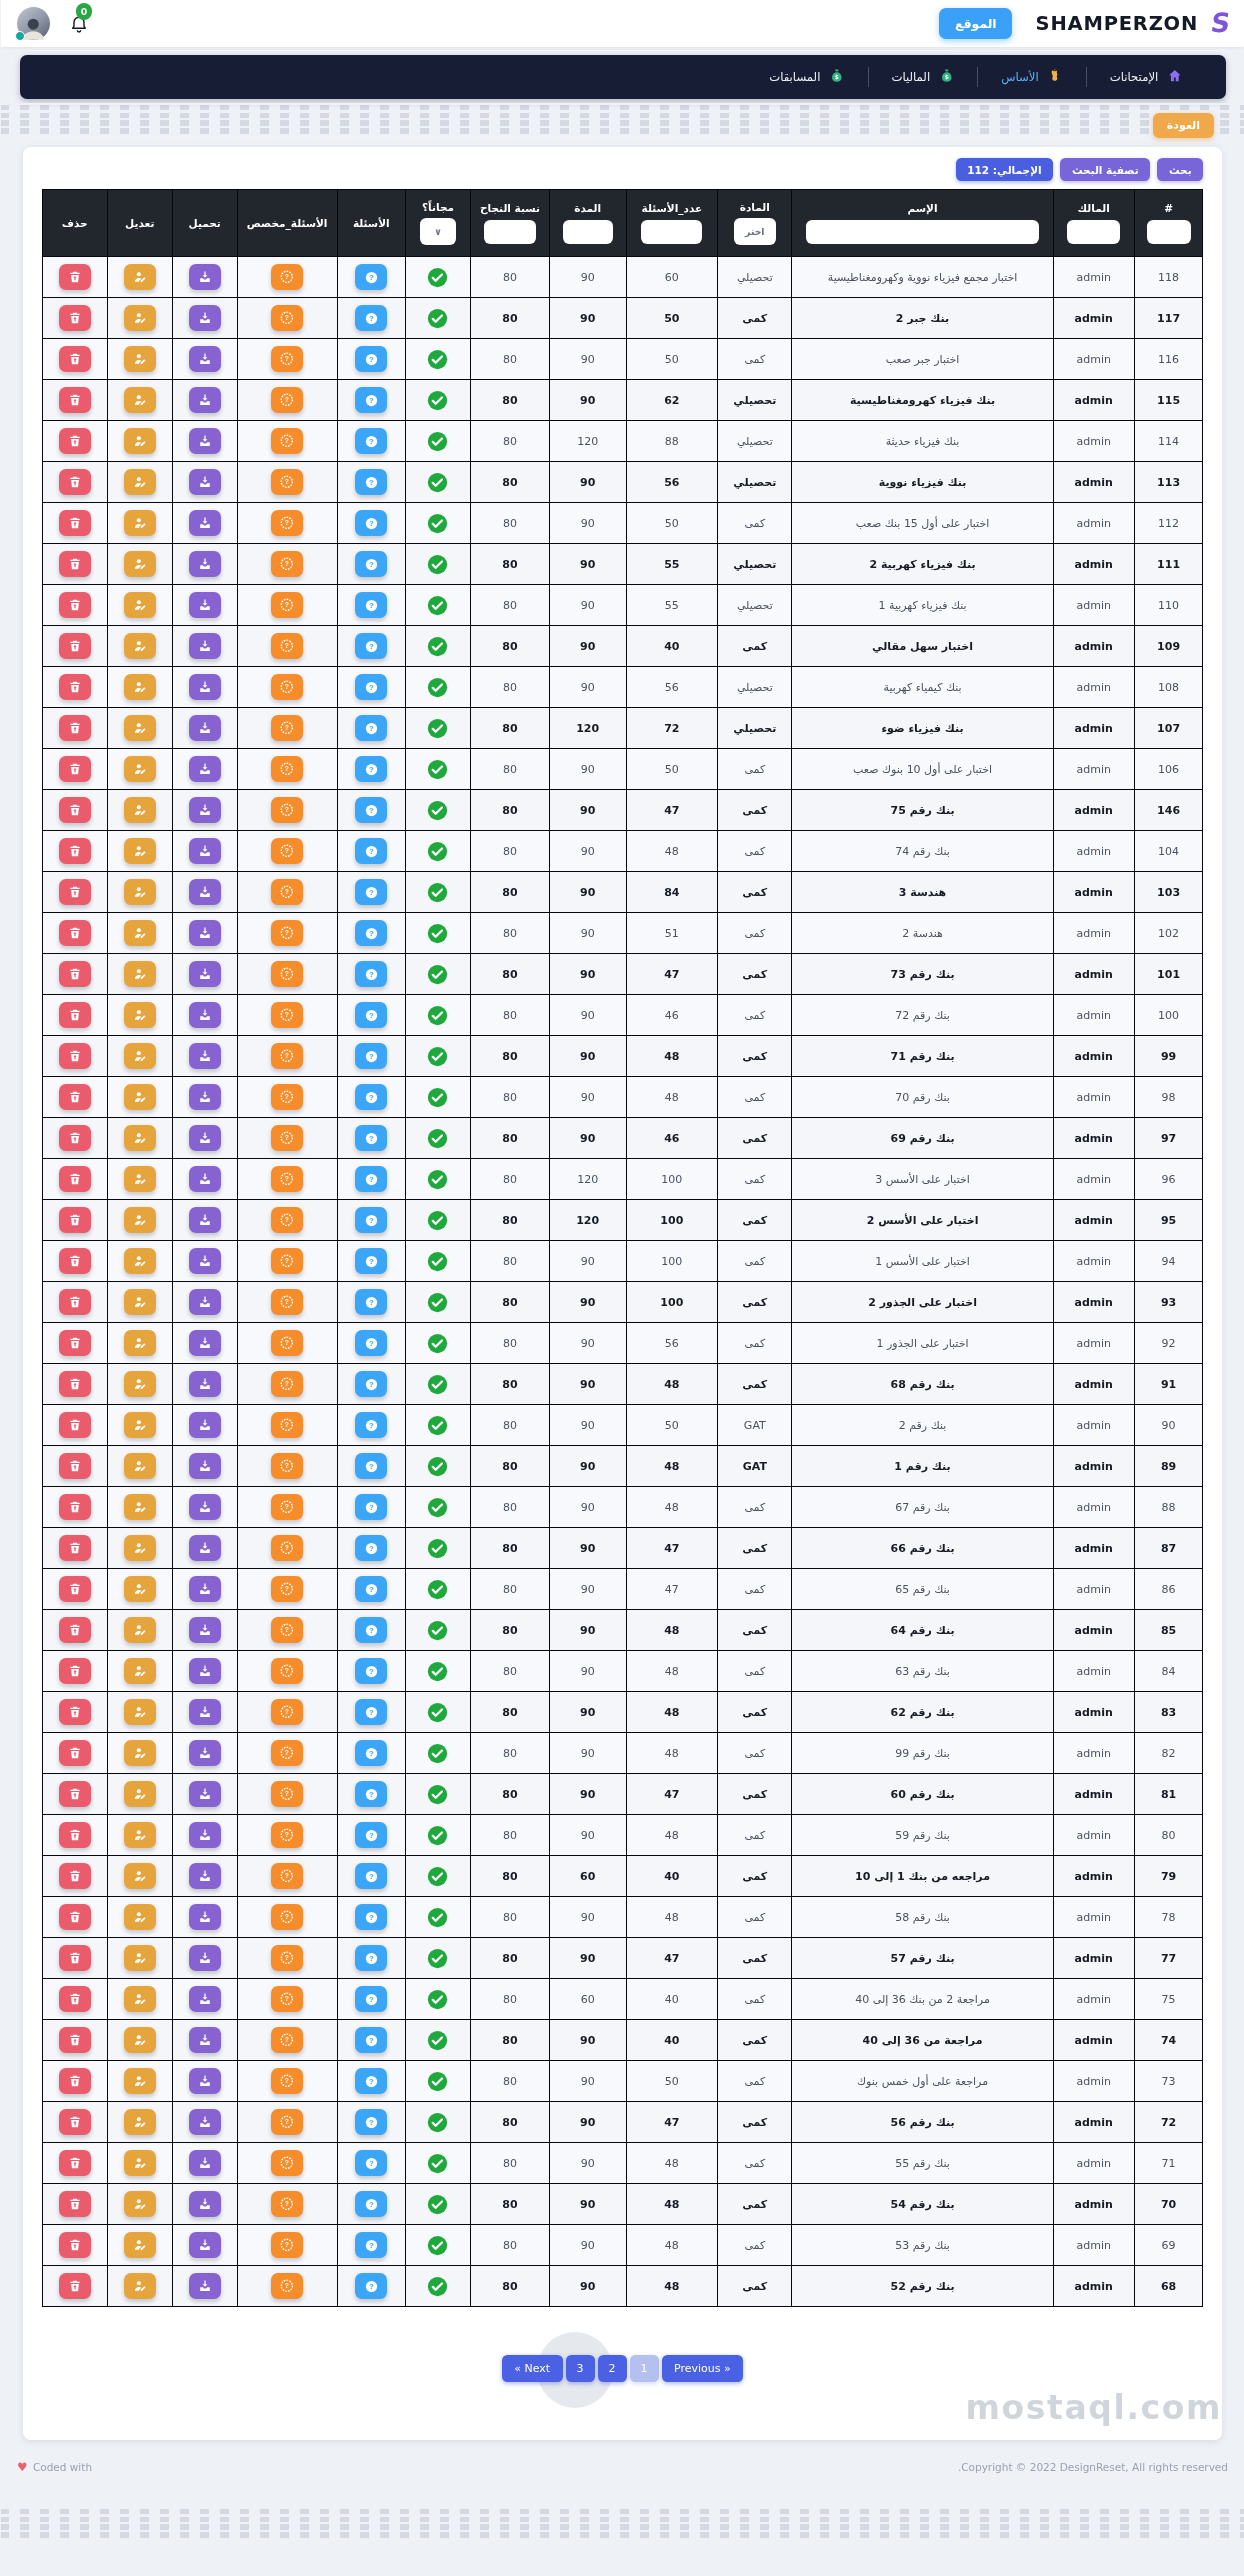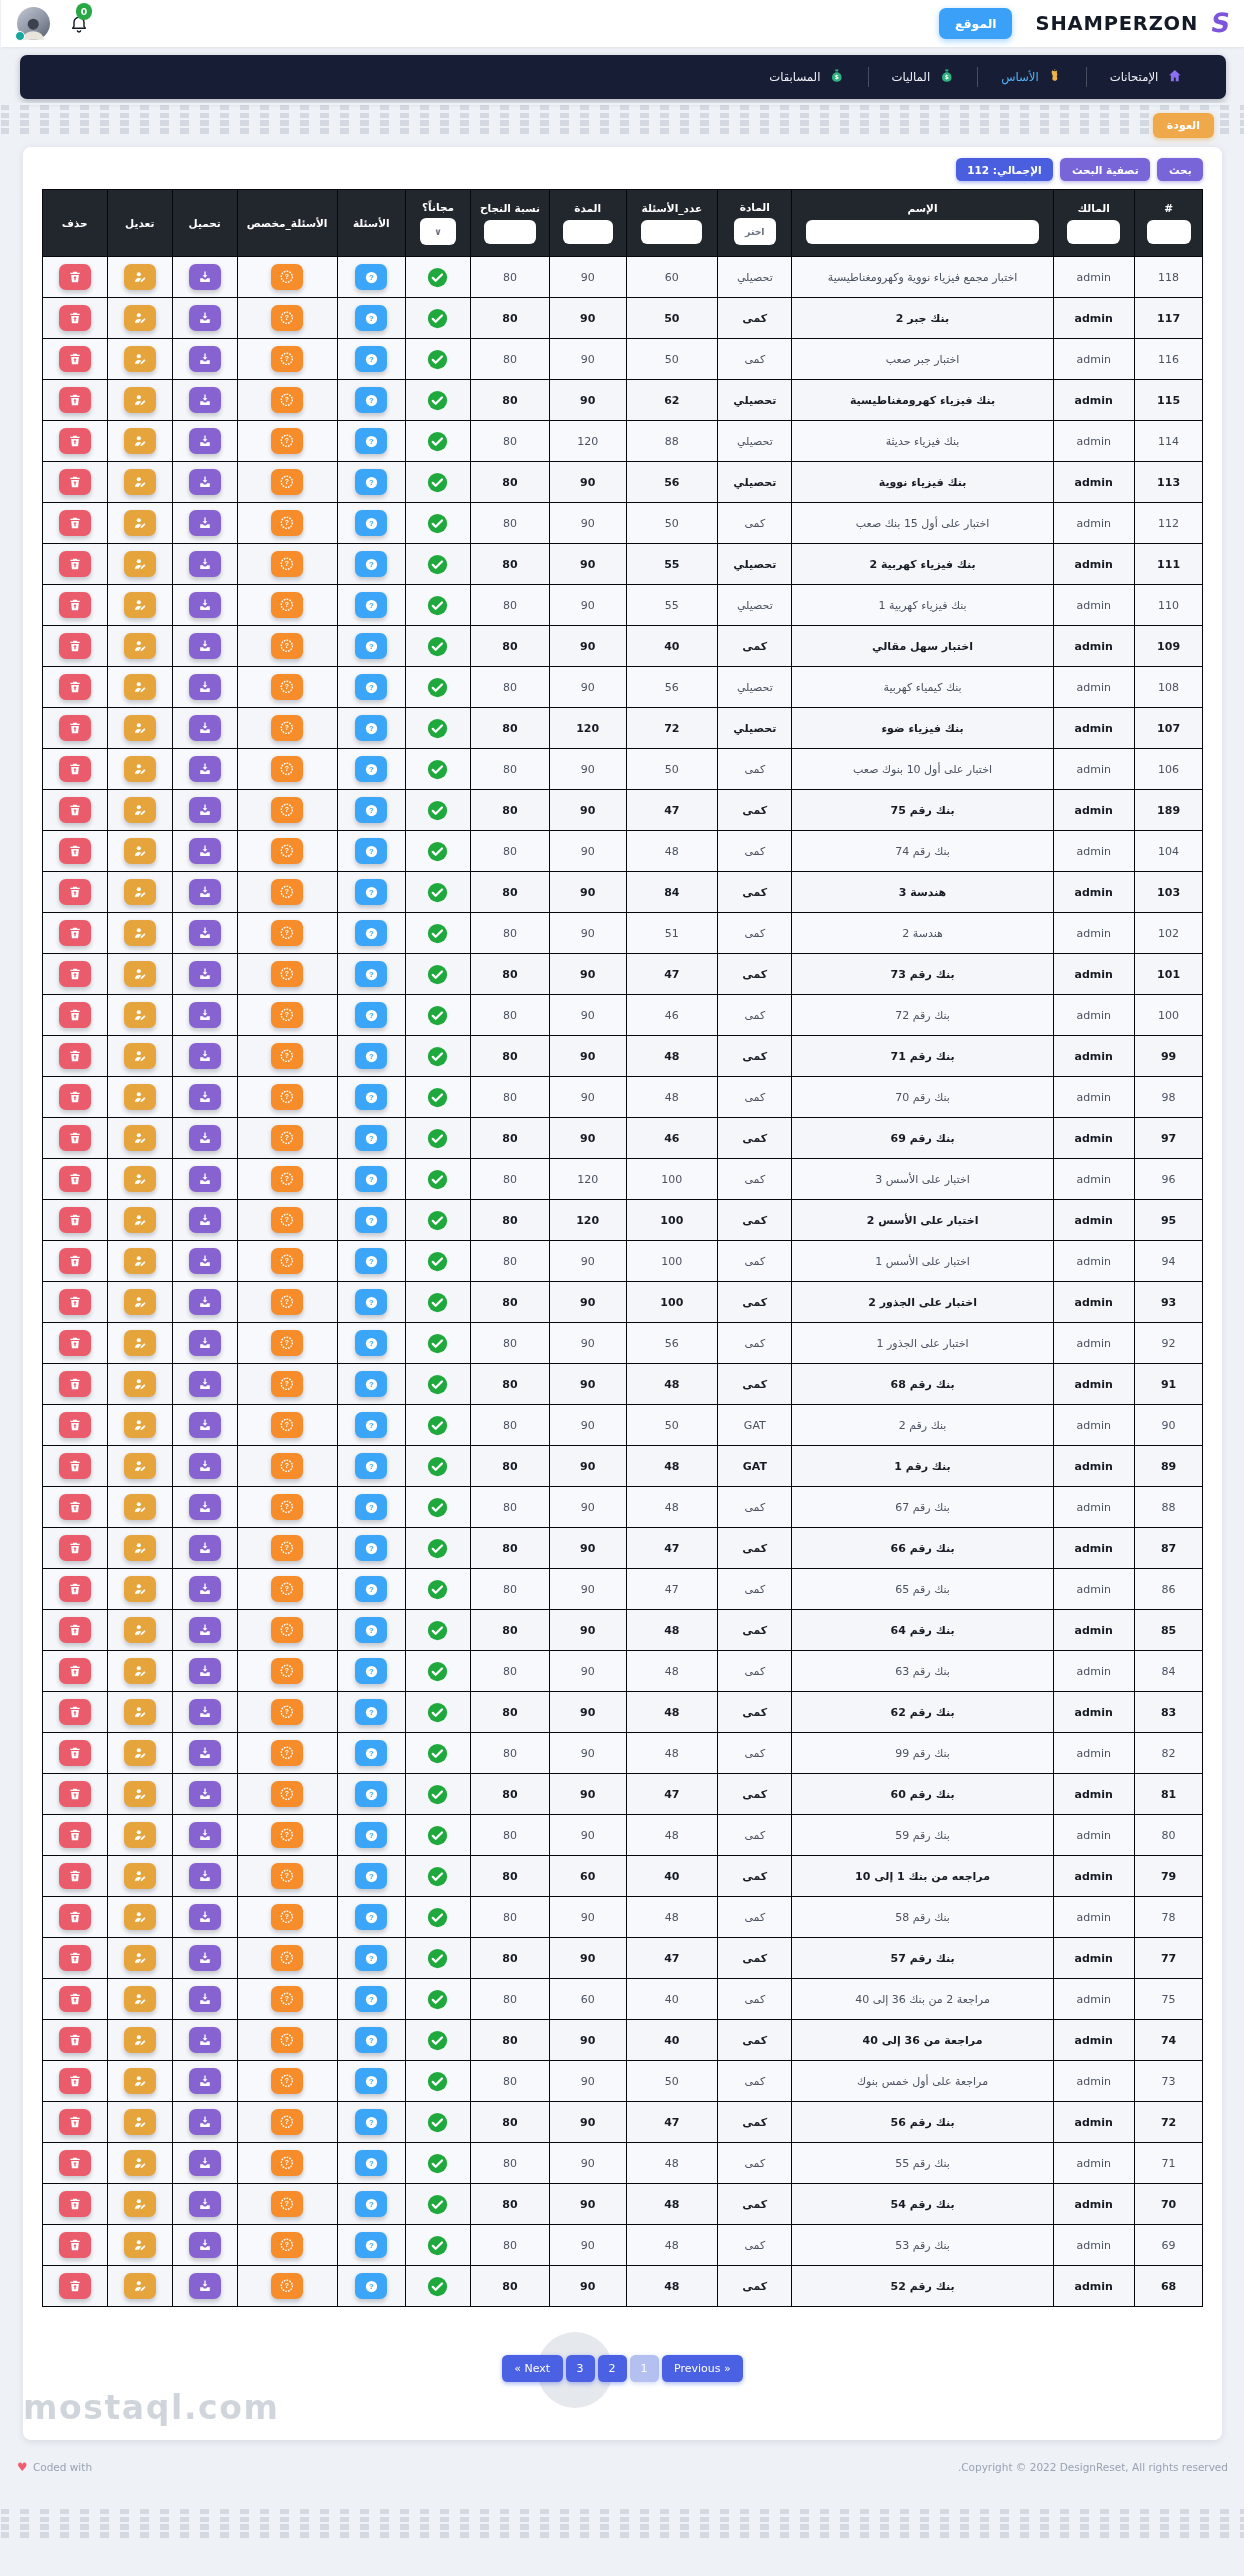--- a/index.html
+++ b/index.html
@@ -160,21 +160,21 @@
   }
   .pg {
     position: relative; z-index: 1;
     background: #4a61e4; color: #fff; border: none; border-radius: 5.4px;
     font-family: inherit; font-size: 11px; padding: 7px 12.4px; cursor: pointer;
     box-shadow: 0 1.6px 4.7px rgba(74,97,228,.42);
   }
   .pg.num { min-width: 29px; padding: 7px 8.6px; }
   .pg.active { background: #b3c0f0; box-shadow: 0 1.6px 4.7px rgba(179,192,240,.5); }
   .watermark {
-    margin-top: 6.2px; text-align: left; direction: ltr;
+    margin-top: 6.2px; text-align: right; direction: ltr;
     font-size: 33px; font-weight: 700; letter-spacing: 1.6px;
     color: #aab3c0; opacity: .55; user-select: none;
   }
   
   .footer {
     margin-top: 20px; padding: 0 17px 12.4px;
     display: flex; justify-content: space-between; align-items: center;
     direction: ltr; color: #9aa2b1; font-size: 10.5px;
   }
   .footer .heart { color: #ef5e6f; margin-right: 5.4px; font-size: 11.7px; }
@@ -1235,21 +1235,21 @@
             <path d="M9 3h6l.8 1.7H20v2.1H4V4.7h4.2L9 3z"></path>
             <path d="M5.4 8.4h13.2L17.3 21H6.7L5.4 8.4z"></path>
             <path fill="#ea5b6c" d="M12 10.2l3 3h-1.9v4.4h-2.2v-4.4H9l3-3z"></path>
           </svg>
         </span>
       </button>
     </td>
   </tr>
 
   <tr>
-    <td>189</td>
+    <td>146</td>
     <td>admin</td>
     <td>بنك رقم 75</td>
     <td>كمى</td>
     <td>47</td>
     <td>90</td>
     <td>80</td>
     <td>
       <span>
         <svg width="21" height="21" viewBox="0 0 24 24" style="vertical-align:middle">
           <circle cx="12" cy="12" r="11" fill="#1fa93d"></circle>

